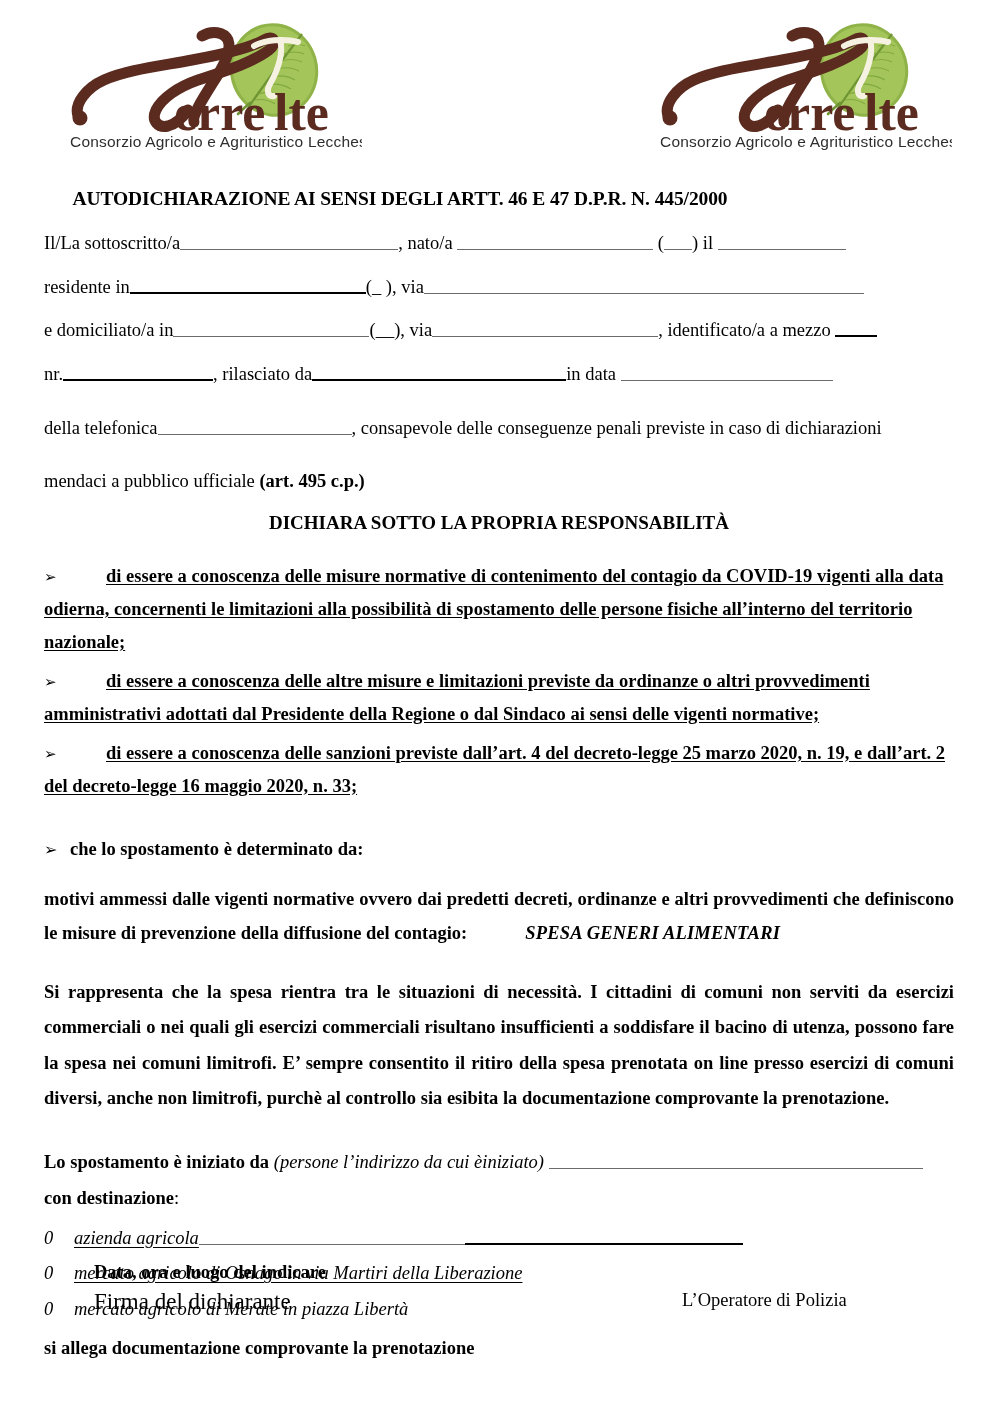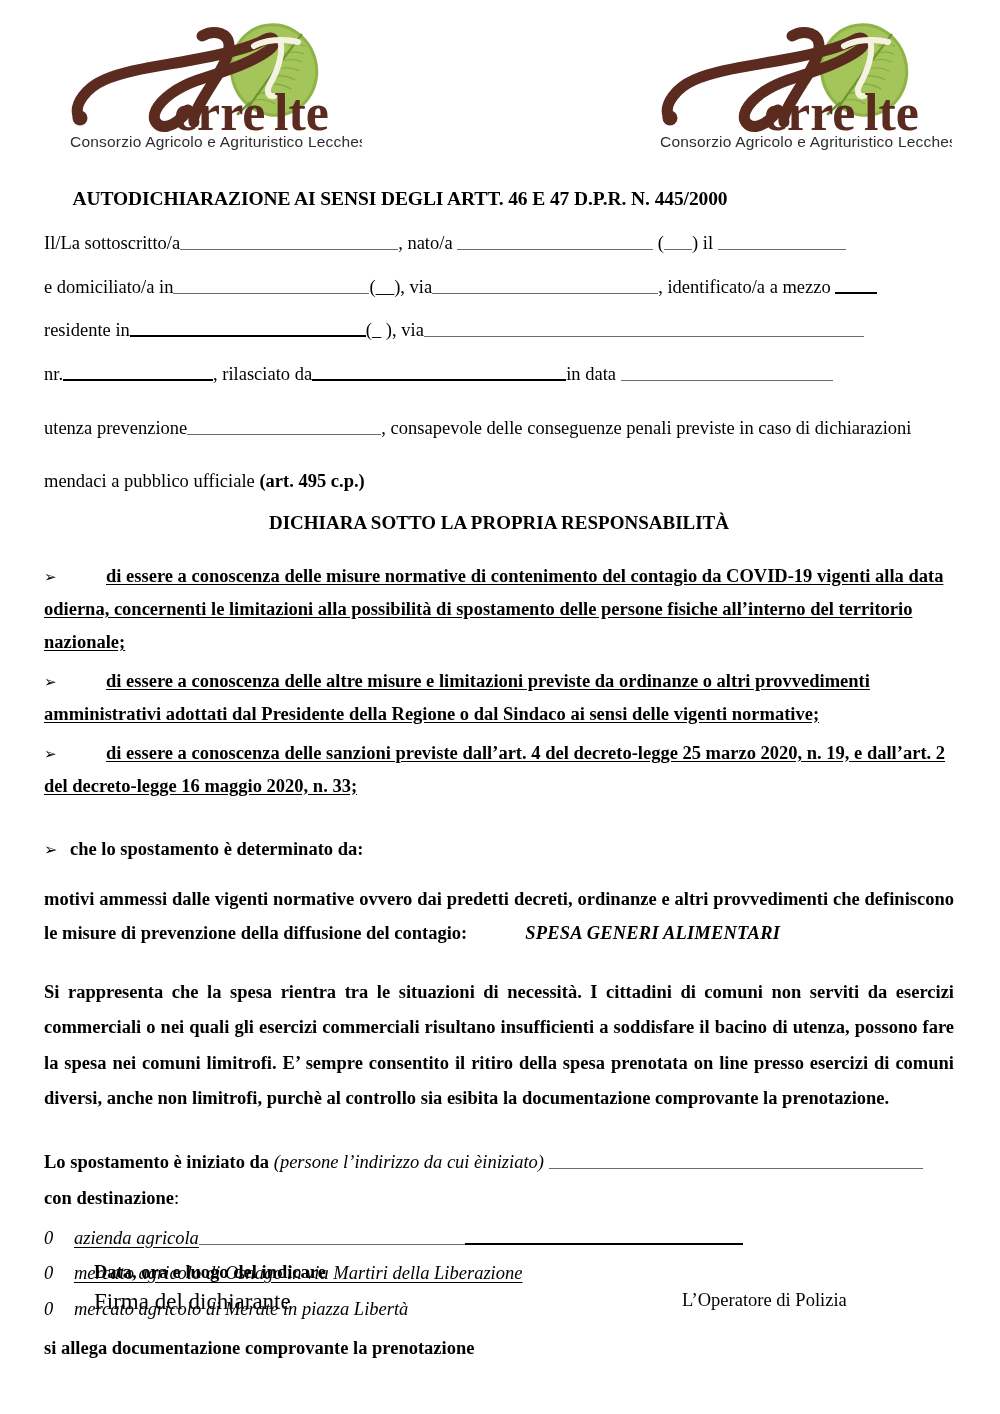--- a/index.html
+++ b/index.html
@@ -275,27 +275,27 @@
 </div>
 
 <div class="page">
 
   <div class="doc-title">AUTODICHIARAZIONE AI SENSI DEGLI ARTT. 46 E 47 D.P.R. N. 445/2000</div>
 
   <div class="flow">
 
     <div class="fline"><span>Il/La sottoscritto/a</span><span class="rule thin" style="width:218px"></span><span>, nato/a</span> <span class="rule thin" style="width:196px"></span> <span>(</span><span class="rule thin" style="width:28px"></span><span>)</span> <span>il</span> <span class="rule thin" style="width:128px"></span></div>
 
+    <div class="fline"><span>residente  in</span><span class="rule thick" style="width:236px"></span><span>(_ ),</span> <span>via</span><span class="rule thin" style="width:440px"></span></div>
+
     <div class="fline"><span>e domiciliato/a in</span><span class="rule thin" style="width:196px"></span><span>(__),</span> <span>via</span><span class="rule thin" style="width:226px"></span><span>, identificato/a a mezzo</span> <span class="rule thick" style="width:42px"></span></div>
 
-    <div class="fline"><span>residente  in</span><span class="rule thick" style="width:236px"></span><span>(_ ),</span> <span>via</span><span class="rule thin" style="width:440px"></span></div>
-
     <div class="fline"><span>nr.</span><span class="rule thick" style="width:150px"></span><span>, rilasciato da</span><span class="rule thick" style="width:254px"></span><span>in data</span> <span class="rule thin" style="width:212px"></span></div>
 
-    <div class="fline" style="margin-top:34px"><span>utenza prevenzione</span><span class="rule thin" style="width:194px"></span><span>, consapevole delle conseguenze penali previste in caso di dichiarazioni</span></div>
+    <div class="fline" style="margin-top:34px"><span>della telefonica</span><span class="rule thin" style="width:194px"></span><span>, consapevole delle conseguenze penali previste in caso di dichiarazioni</span></div>
 
     <div class="fline" style="margin-top:34px"><span>mendaci a pubblico ufficiale </span><strong>(art. 495 c.p.)</strong></div>
 
     <div class="section-head">DICHIARA SOTTO LA PROPRIA RESPONSABILITÀ</div>
 
     <div class="bullets">
       <div class="bul"><span class="arrow">➢</span><span class="btext">di essere a conoscenza delle misure normative di contenimento del contagio da COVID-19 vigenti alla data odierna, concernenti le limitazioni alla possibilità di spostamento delle persone fisiche all’interno del territorio nazionale;</span></div>
       <div class="bul" style="margin-top:6px"><span class="arrow">➢</span><span class="btext">di essere a conoscenza delle altre misure e limitazioni previste da ordinanze o altri provvedimenti amministrativi adottati dal Presidente della Regione o dal Sindaco ai sensi delle vigenti normative;</span></div>
       <div class="bul" style="margin-top:6px"><span class="arrow">➢</span><span class="btext">di essere a conoscenza delle sanzioni previste dall’art. 4 del decreto-legge 25 marzo 2020, n. 19, e dall’art. 2 del decreto-legge 16 maggio 2020, n. 33;</span></div>
       <div class="bul plain" style="margin-top:30px"><span class="arrow">➢</span><span class="btext">che lo spostamento è determinato da:</span></div>

